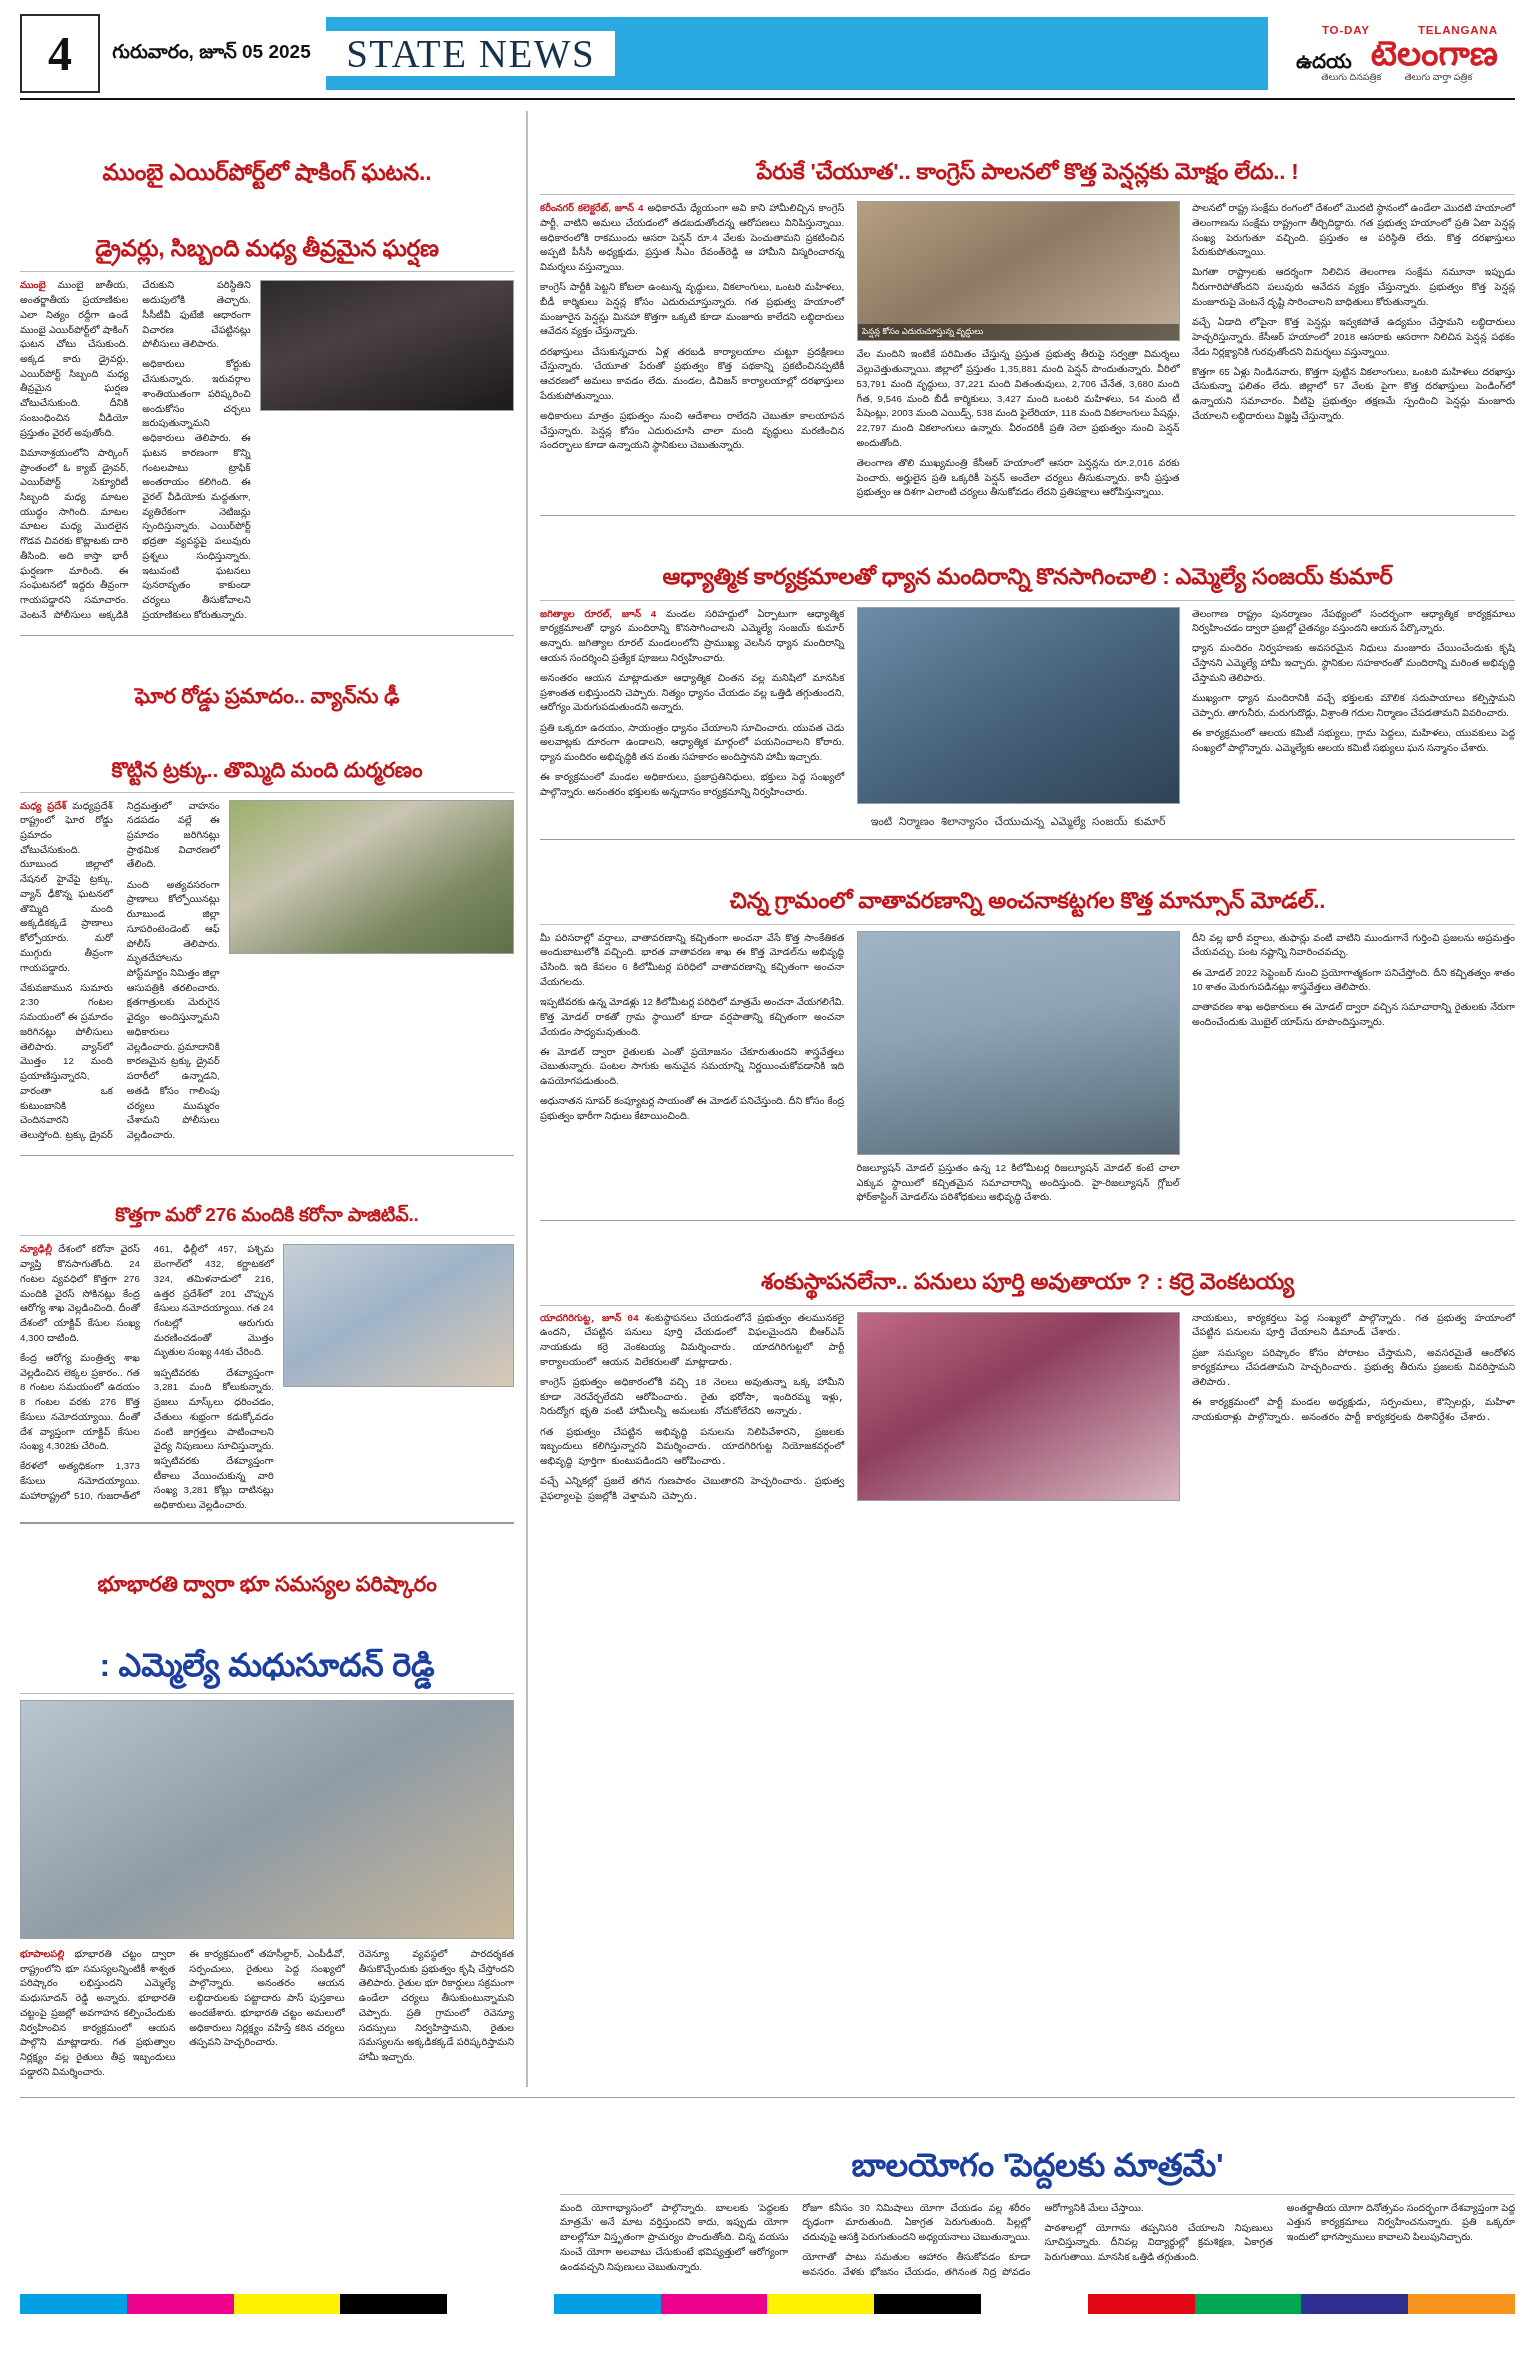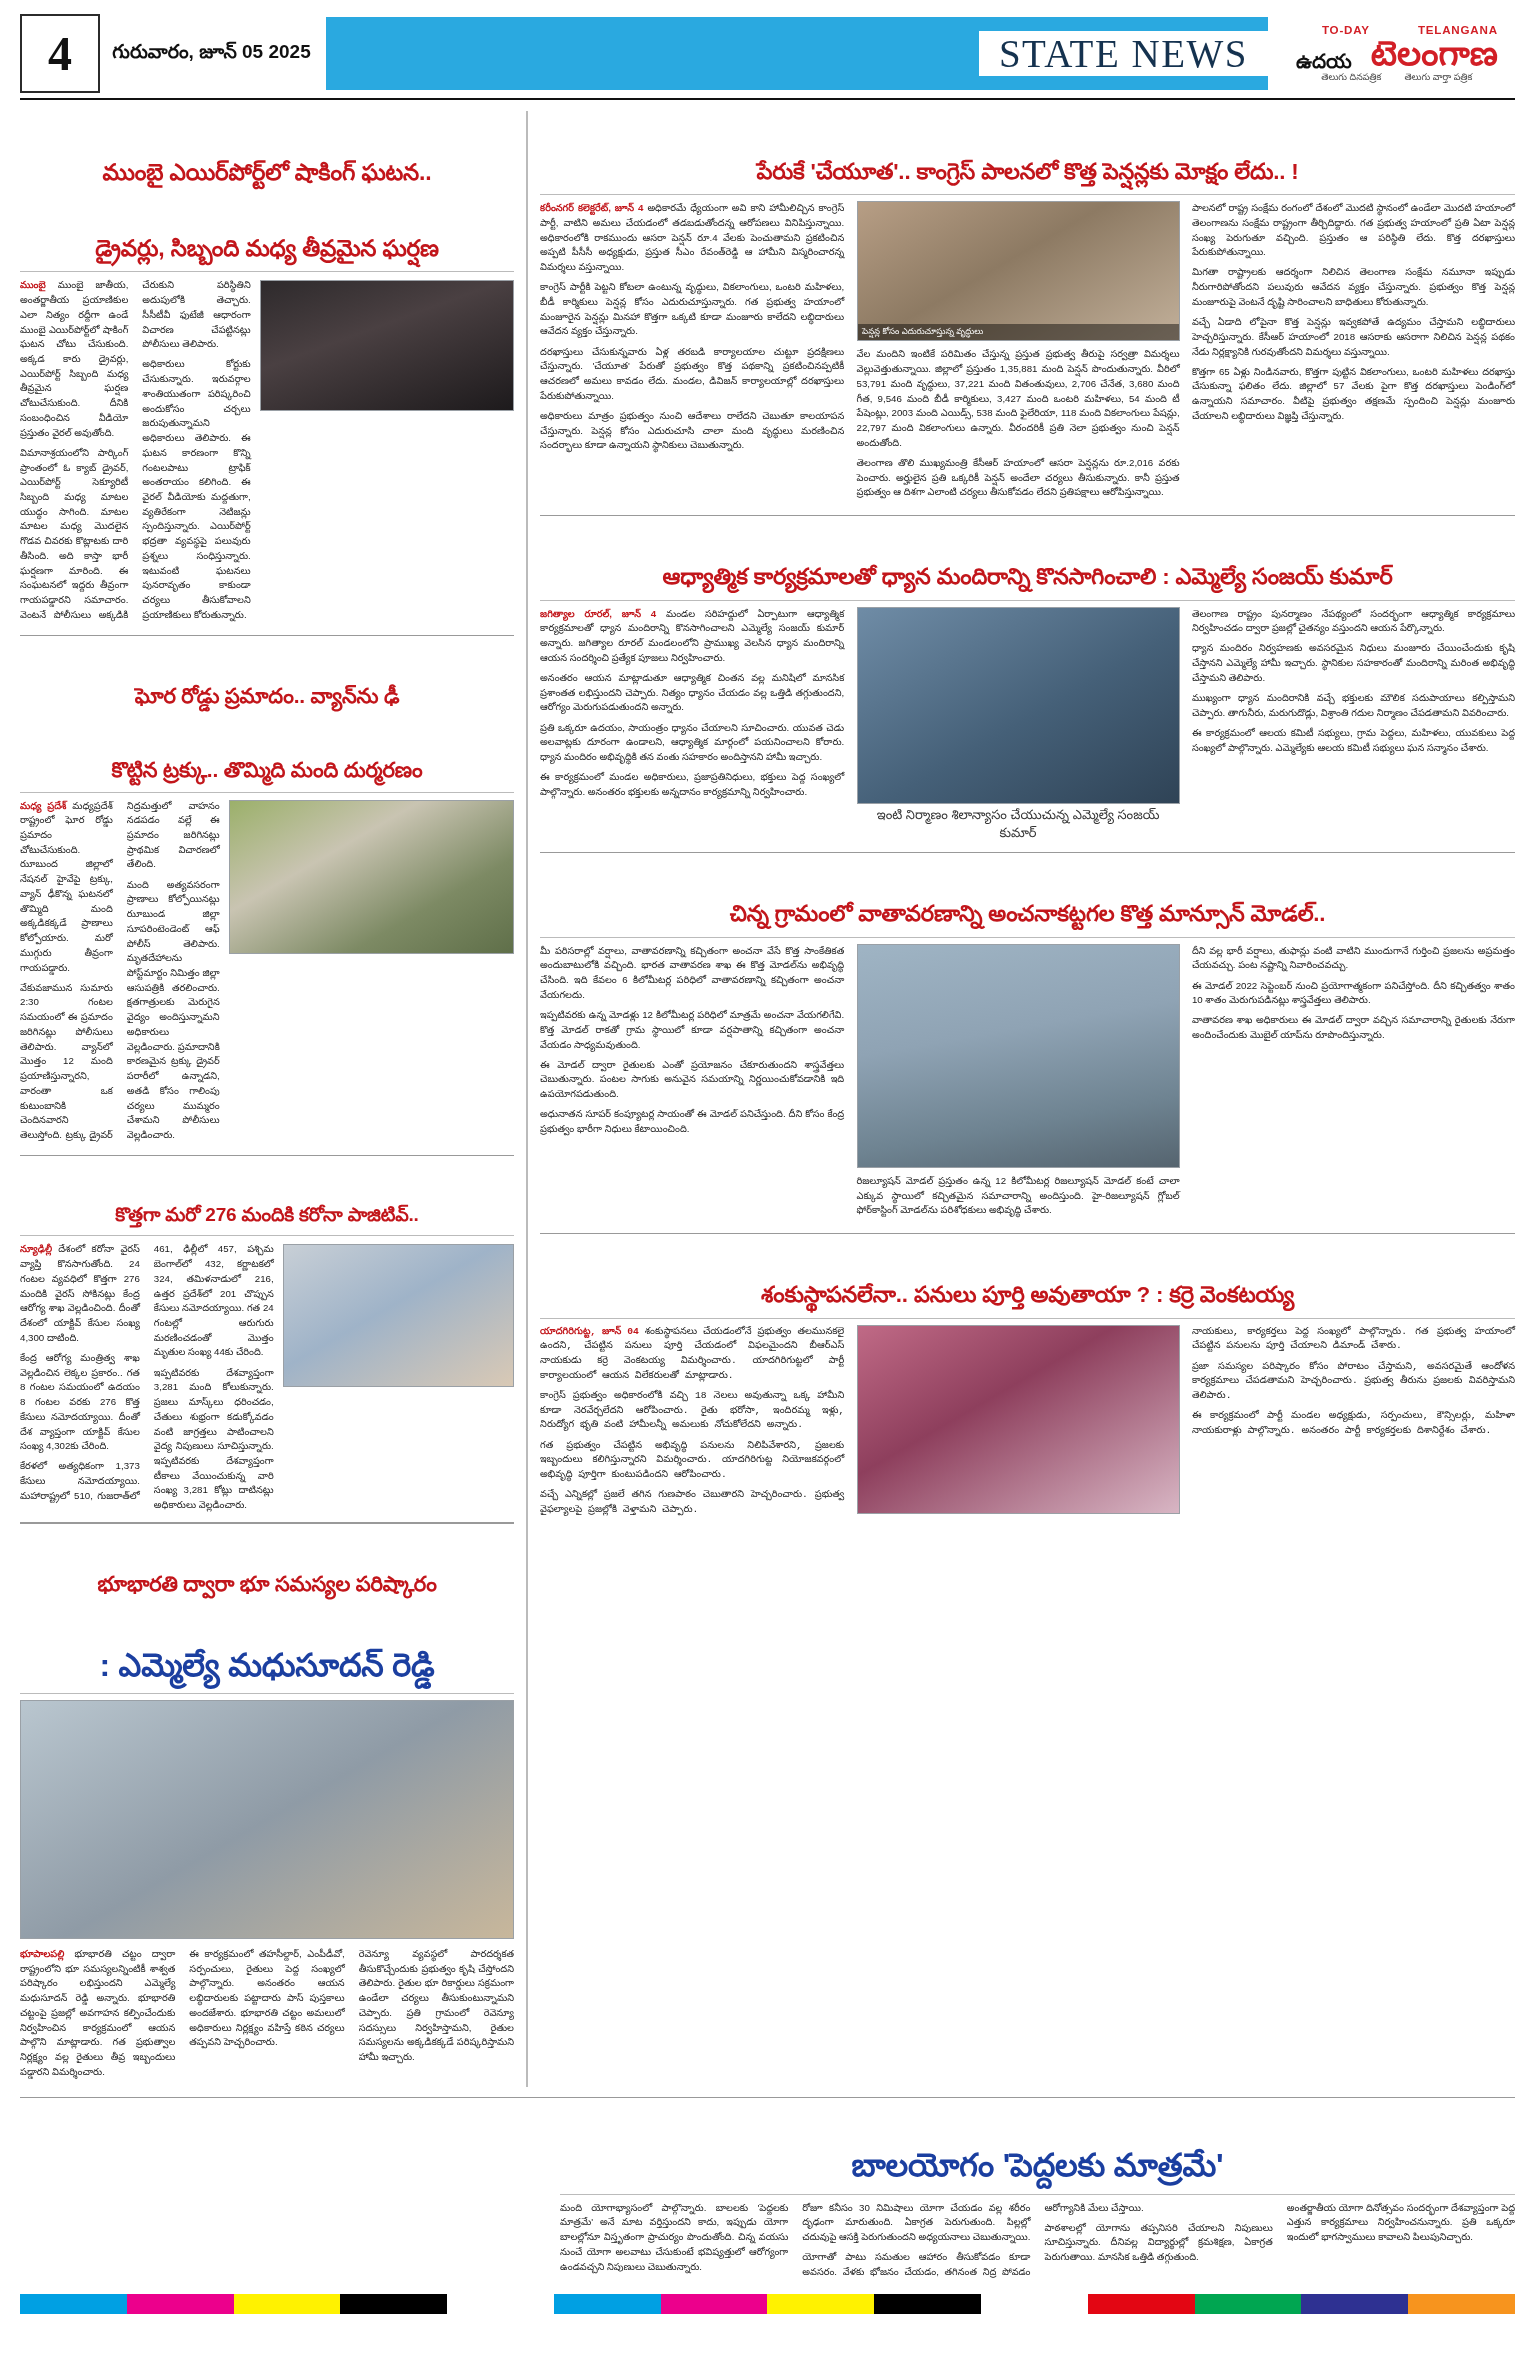--- a/index.html
+++ b/index.html
@@ -36,21 +36,21 @@
   }
   .mast-date {
     display: flex; align-items: center;
     font-size: 19px; font-weight: 700; color: #111;
     padding-right: 15.4px;
     white-space: nowrap;
   }
   .mast-band {
     flex: 1;
     background: #2aa9e0;
-    display: flex; align-items: center; justify-content: flex-end;
+    display: flex; align-items: center; justify-content: flex-start;
     position: relative;
     margin: 3.1px 0;
   }
   .mast-band .title {
     font-family: "Liberation Serif", serif;
     font-size: 39px;
     letter-spacing: 1.5px;
     color: #ffffff;
     background: #fff;
     color: #15324f;
@@ -274,21 +274,21 @@
         <div class="rule-thin"></div>
         <div style="display:flex; gap:12.3px;">
           <div style="width:32%;" class="body-cols">
             <p class="tx"><span class="lead">జగిత్యాల రూరల్, జూన్ 4</span> <span>మండల సరిహద్దులో ఏర్పాటుగా ఆధ్యాత్మిక కార్యక్రమాలతో ధ్యాన మందిరాన్ని కొనసాగించాలని ఎమ్మెల్యే సంజయ్ కుమార్ అన్నారు. జగిత్యాల రూరల్ మండలంలోని ప్రాముఖ్య వెలసిన ధ్యాన మందిరాన్ని ఆయన సందర్శించి ప్రత్యేక పూజలు నిర్వహించారు.</span></p>
             <p class="tx">అనంతరం ఆయన మాట్లాడుతూ ఆధ్యాత్మిక చింతన వల్ల మనిషిలో మానసిక ప్రశాంతత లభిస్తుందని చెప్పారు. నిత్యం ధ్యానం చేయడం వల్ల ఒత్తిడి తగ్గుతుందని, ఆరోగ్యం మెరుగుపడుతుందని అన్నారు.</p>
             <p class="tx">ప్రతి ఒక్కరూ ఉదయం, సాయంత్రం ధ్యానం చేయాలని సూచించారు. యువత చెడు అలవాట్లకు దూరంగా ఉండాలని, ఆధ్యాత్మిక మార్గంలో పయనించాలని కోరారు. ధ్యాన మందిరం అభివృద్ధికి తన వంతు సహకారం అందిస్తానని హామీ ఇచ్చారు.</p>
             <p class="tx">ఈ కార్యక్రమంలో మండల అధికారులు, ప్రజాప్రతినిధులు, భక్తులు పెద్ద సంఖ్యలో పాల్గొన్నారు. అనంతరం భక్తులకు అన్నదానం కార్యక్రమాన్ని నిర్వహించారు.</p>
           </div>
           <div style="width:34%;">
             <div class="photo ph-portrait" style="width:100%;height:197px;"></div>
-            <div style="font-size:13px;color:#333;padding-top:3px;text-align:center;">ఇంటి నిర్మాణం శిలాన్యాసం చేయుచున్న ఎమ్మెల్యే సంజయ్ కుమార్</div>
+            <div style="font-size:11px;color:#333;padding-top:11px;text-align:center;font-family:Liberation Mono, monospace;">ఇంటి నిర్మాణం శిలాన్యాసం చేయుచున్న ఎమ్మెల్యే సంజయ్ కుమార్</div>
           </div>
           <div style="width:34%;" class="body-cols">
             <p class="tx">తెలంగాణ రాష్ట్రం పునర్మాణం నేపథ్యంలో సందర్భంగా ఆధ్యాత్మిక కార్యక్రమాలు నిర్వహించడం ద్వారా ప్రజల్లో చైతన్యం వస్తుందని ఆయన పేర్కొన్నారు.</p>
             <p class="tx">ధ్యాన మందిరం నిర్వహణకు అవసరమైన నిధులు మంజూరు చేయించేందుకు కృషి చేస్తానని ఎమ్మెల్యే హామీ ఇచ్చారు. స్థానికుల సహకారంతో మందిరాన్ని మరింత అభివృద్ధి చేస్తామని తెలిపారు.</p>
             <p class="tx">ముఖ్యంగా ధ్యాన మందిరానికి వచ్చే భక్తులకు మౌలిక సదుపాయాలు కల్పిస్తామని చెప్పారు. తాగునీరు, మరుగుదొడ్లు, విశ్రాంతి గదుల నిర్మాణం చేపడతామని వివరించారు.</p>
             <p class="tx">ఈ కార్యక్రమంలో ఆలయ కమిటీ సభ్యులు, గ్రామ పెద్దలు, మహిళలు, యువకులు పెద్ద సంఖ్యలో పాల్గొన్నారు. ఎమ్మెల్యేకు ఆలయ కమిటీ సభ్యులు ఘన సన్మానం చేశారు.</p>
           </div>
         </div>
       </div>
 

